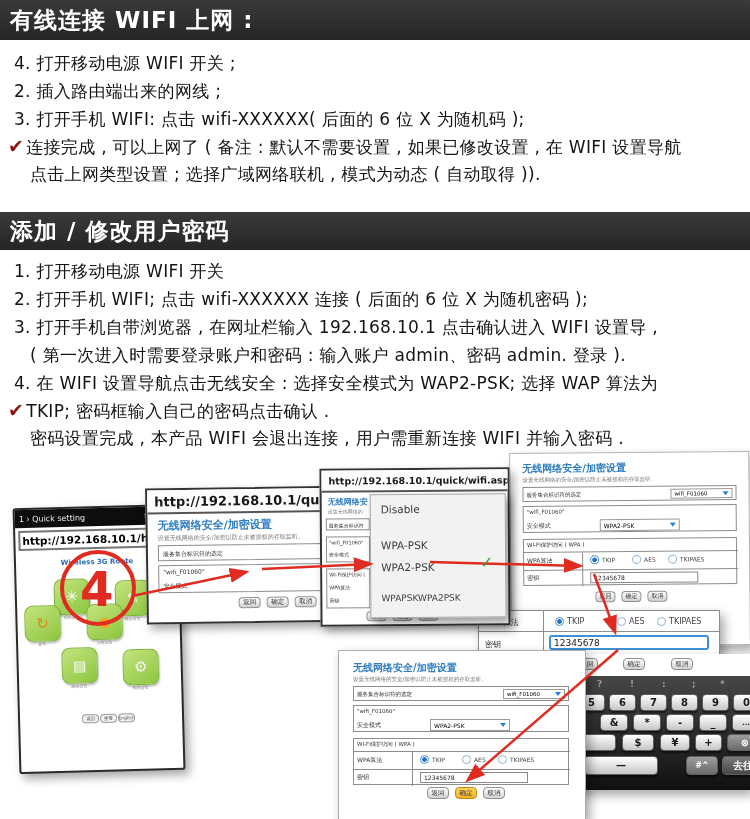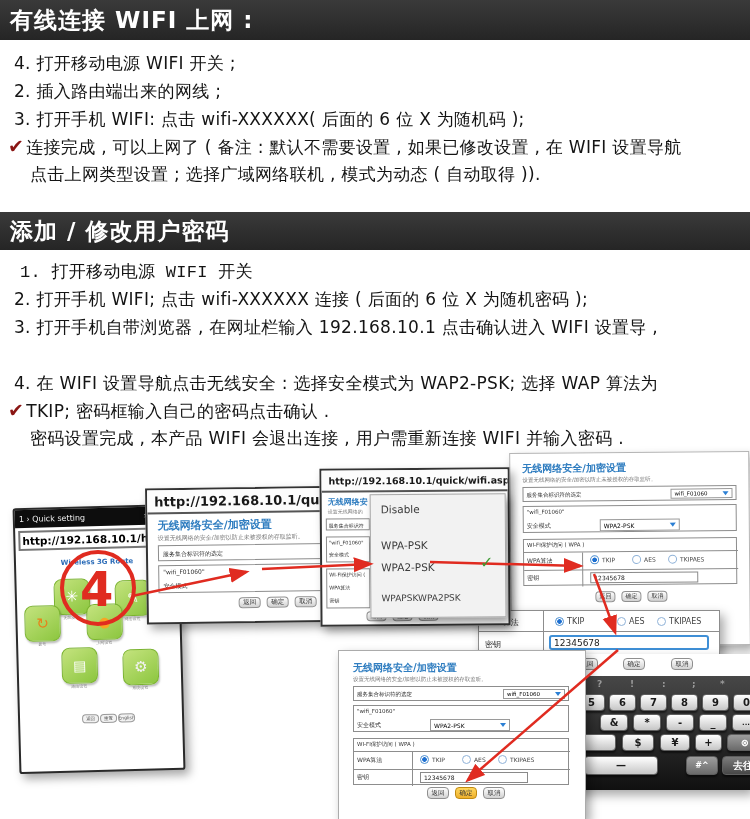--- a/index.html
+++ b/index.html
@@ -76,23 +76,24 @@
   <div class="abs line" style="left:14px;top:80px;">2. 插入路由端出来的网线 ;</div>
   <div class="abs line" style="left:14px;top:108px;">3. 打开手机 WIFI: 点击 wifi-XXXXXX( 后面的 6 位 X 为随机码 );</div>
   <div class="abs line" style="left:8px;top:135px;">
     <span class="chk">✔</span><span>连接完成 , 可以上网了 ( 备注 : 默认不需要设置 , 如果已修改设置 , 在 WIFI 设置导航</span>
   </div>
   <div class="abs line" style="left:30px;top:163px;">点击上网类型设置 ; 选择广域网络联机 , 模式为动态 ( 自动取得 )).</div>
 
   <div class="abs hdr" style="top:212px;height:38px;">
     <span>添加 / 修改用户密码</span>
   </div>
-  <div class="abs line" style="left:20px;top:260px;font-family:Liberation Mono, monospace;">1. 打开移动电源 WIFI 开关</div>
+  <div class="abs line" style="left:14px;top:260px;">1. 打开移动电源 WIFI 开关</div>
   <div class="abs line" style="left:14px;top:288px;">2. 打开手机 WIFI; 点击 wifi-XXXXXX 连接 ( 后面的 6 位 X 为随机密码 );</div>
   <div class="abs line" style="left:14px;top:316px;">3. 打开手机自带浏览器 , 在网址栏输入 192.168.10.1 点击确认进入 WIFI 设置导 ,</div>
+  <div class="abs line" style="left:30px;top:344px;">( 第一次进入时需要登录账户和密码 : 输入账户 admin、密码 admin. 登录 ).</div>
   <div class="abs line" style="left:14px;top:372px;">4. 在 WIFI 设置导航点击无线安全 : 选择安全模式为 WAP2-PSK; 选择 WAP 算法为</div>
   <div class="abs line" style="left:30px;top:427px;">密码设置完成 , 本产品 WIFI 会退出连接 , 用户需重新连接 WIFI 并输入密码 .</div>
   <div class="abs line" style="left:8px;top:399px;">
     <span class="chk">✔</span><span>TKIP; 密码框输入自己的密码点击确认 .</span>
   </div>
 
   <div class="abs" style="left:0;top:450px;width:750px;height:369px;">
 
     <div class="abs panel phone" style="left:16px;top:56px;width:162px;height:262px;transform:rotate(-1.5deg);z-index:2;">
       <div class="statusbar">

